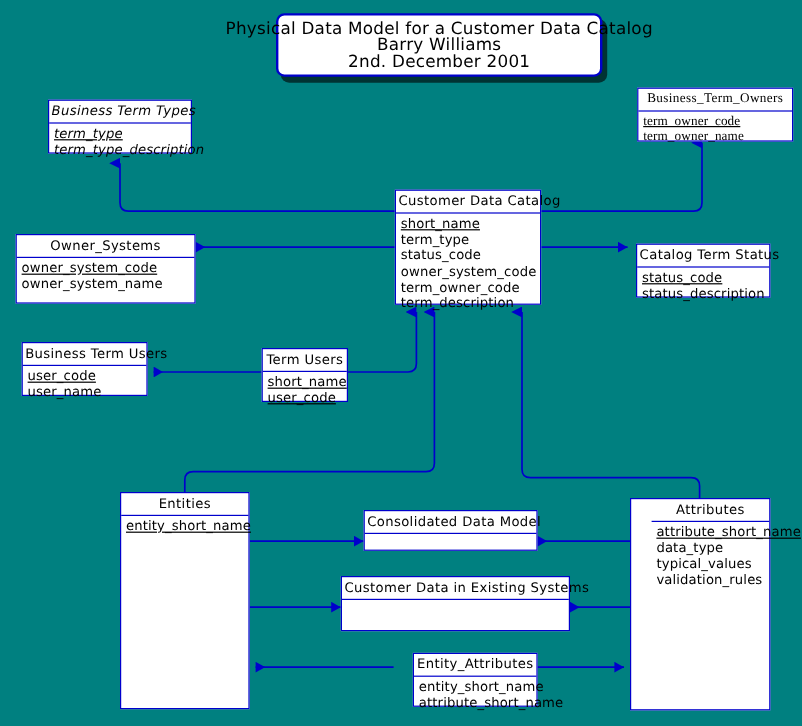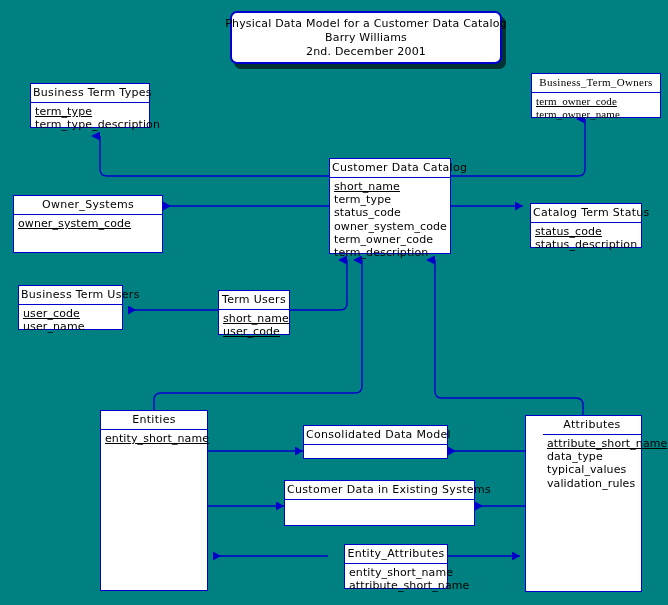--- a/index.html
+++ b/index.html
@@ -57,21 +57,21 @@
     left:230px;top:11px;width:272px;height:53px;
     background:#ffffff;
     border:2px solid #0000cc;
     border-radius:7px;
     box-sizing:border-box;
     z-index:4;
     display:flex;flex-direction:column;
     align-items:center;justify-content:center;
   }
   .title-line{
-    font-size:11px;
+    font-size:14px;
     color:#000000;
     line-height:14px;
     white-space:nowrap;
     letter-spacing:.2px;
   }
 </style>
 </head>
 <body>
 
 <div id="canvas">
@@ -121,21 +121,21 @@
     </g>
   </svg>
 
   <div id="titleShadow"></div>
   <div id="titleBox">
     <div class="title-line">Physical Data Model for a Customer Data Catalog</div>
     <div class="title-line">Barry Williams</div>
     <div class="title-line">2nd. December 2001</div>
   </div>
 
-  <div class="entity" style="left:30px;top:83px;width:120px;height:45px;">
+  <div class="entity" style="left:40px;top:83px;width:120px;height:45px;font-style:italic;">
     <div class="ent-title">Business Term Types</div>
     <div class="ent-body">
       <div class="attr pk">term_type</div>
       <div class="attr">term_type_description</div>
     </div>
   </div>
 
   <div class="entity" style="left:531px;top:73px;width:130px;height:45px;font-family:Liberation Serif, serif;">
     <div class="ent-title">Business_Term_Owners</div>
     <div class="ent-body">
@@ -153,20 +153,21 @@
       <div class="attr">owner_system_code</div>
       <div class="attr">term_owner_code</div>
       <div class="attr">term_description</div>
     </div>
   </div>
 
   <div class="entity" style="left:13px;top:195px;width:150px;height:58px;">
     <div class="ent-title">Owner_Systems</div>
     <div class="ent-body">
       <div class="attr pk">owner_system_code</div>
+      <div class="attr">owner_system_name</div>
     </div>
   </div>
 
   <div class="entity" style="left:530px;top:203px;width:112px;height:45px;">
     <div class="ent-title">Catalog Term Status</div>
     <div class="ent-body">
       <div class="attr pk">status_code</div>
       <div class="attr">status_description</div>
     </div>
   </div>

